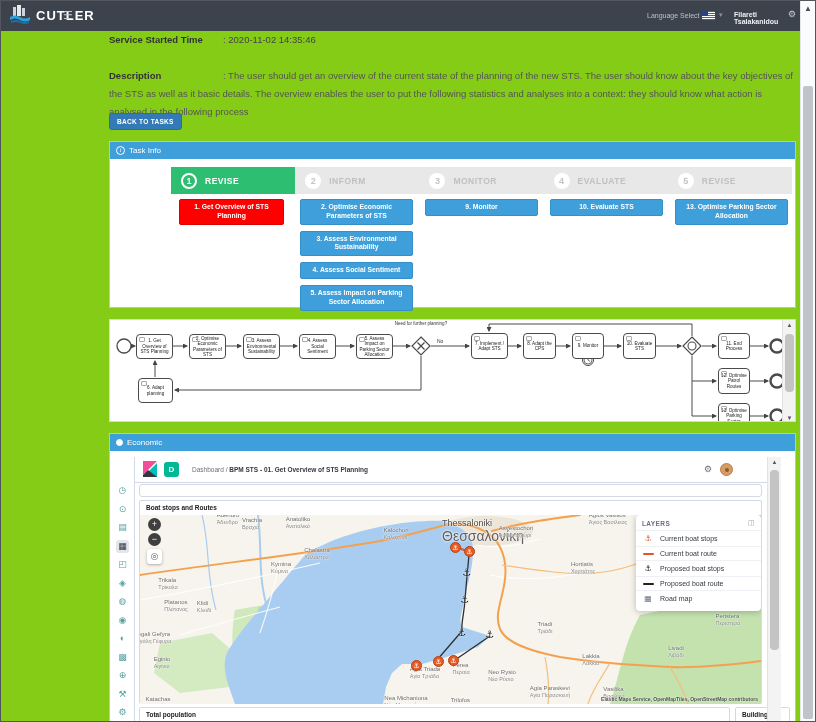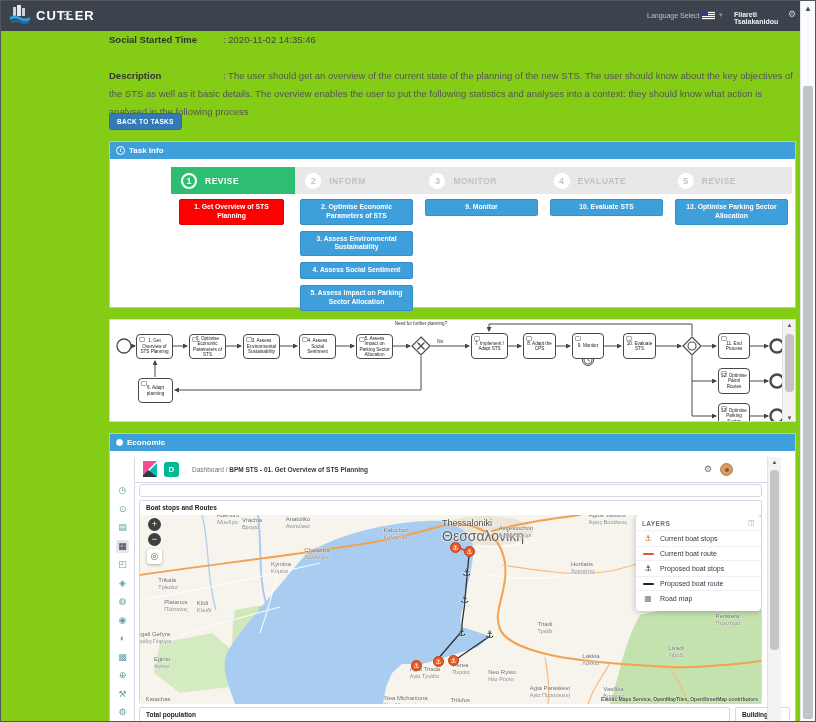--- a/index.html
+++ b/index.html
@@ -20,21 +20,21 @@
 .page-scroll .up{position:absolute;top:3px;left:0;width:100%;text-align:center;font-size:8px;color:#4a4e57}
 .page-scroll .thumb{position:absolute;left:2px;top:85px;width:10px;height:633px;background:#c0c3c9;border-radius:2px}
 
 .proc-row{position:absolute;left:108px;top:33px;font-size:9.5px;color:#444}
 .proc-row b{display:inline-block;width:114px;color:#333}
 .desc{position:absolute;left:108px;top:66px;width:690px;font-size:9.5px;line-height:18px;color:#555}
 .desc b{display:inline-block;width:114px;color:#333}
 .back-btn{position:absolute;left:108px;top:112px;background:#337ab7;color:#fff;border:1px solid #2e6da4;border-radius:3px;font-size:6.5px;font-weight:bold;padding:4px 7px;letter-spacing:.3px;cursor:pointer}
 
 .panel{position:absolute;background:#fff;border:1px solid #9fcdee}
-.panel-hd{height:17px;background:#3f9fda;color:#fff;font-size:8px;font-weight:bold;display:flex;align-items:center;gap:4px;padding:0 6px}
+.panel-hd{height:17px;background:#3f9fda;color:#fff;font-size:8px;font-weight:normal;display:flex;align-items:center;gap:4px;padding:0 6px}
 .hd-ic{width:9px;height:9px;border:1px solid #fff;border-radius:50%;font-size:6px;line-height:7px;text-align:center;font-style:italic;font-family:"Liberation Serif",serif}
 .hd-dot{width:7px;height:7px;border:1px solid #fff;border-radius:50%;background:#fff}
 
 .steps{display:flex;margin:8px 3px 0 61px}
 .step{flex:1;height:27px;background:#e8e8e8;display:flex;align-items:center;gap:8px;padding-left:10px}
 .step-circle{width:16px;height:16px;border-radius:50%;background:#fff;color:#c4c4c4;font-size:9px;font-weight:bold;display:flex;align-items:center;justify-content:center;flex:none}
 .step-label{font-size:8.5px;font-weight:bold;color:#c0c0c0;letter-spacing:.5px}
 .step.active{background:#2dbe72}
 .step.active .step-circle{background:transparent;border:2px solid #fff;color:#fff}
 .step.active .step-label{color:#fff}
@@ -122,21 +122,21 @@
     <span class="user-name">Filareti Tsalakanidou</span>
     <span class="user-gear">⚙</span>
   </div>
 
   <div class="page-scroll">
     <div class="up">▲</div>
     <div class="thumb"></div>
   </div>
 
   <div class="proc-row">
-    <b>Social Started Time</b><span>: 2020-11-02 14:35:46</span>
+    <b>Service Started Time</b><span>: 2020-11-02 14:35:46</span>
   </div>
   <p class="desc">
     <b>Description</b><span>: The user should get an overview of the current state of the planning of the new STS. The user should know about the key objectives of the STS as well as it basic details. The overview enables the user to put the following statistics and analyses into a context: they should know what action is analysed in the following process</span>
   </p>
   <button class="back-btn">BACK TO TASKS</button>
 
   <div class="panel" style="left:108px;top:140px;width:687px;height:167px">
     <div class="panel-hd">
       <span class="hd-ic">i</span>
       <span>Task Info</span>

